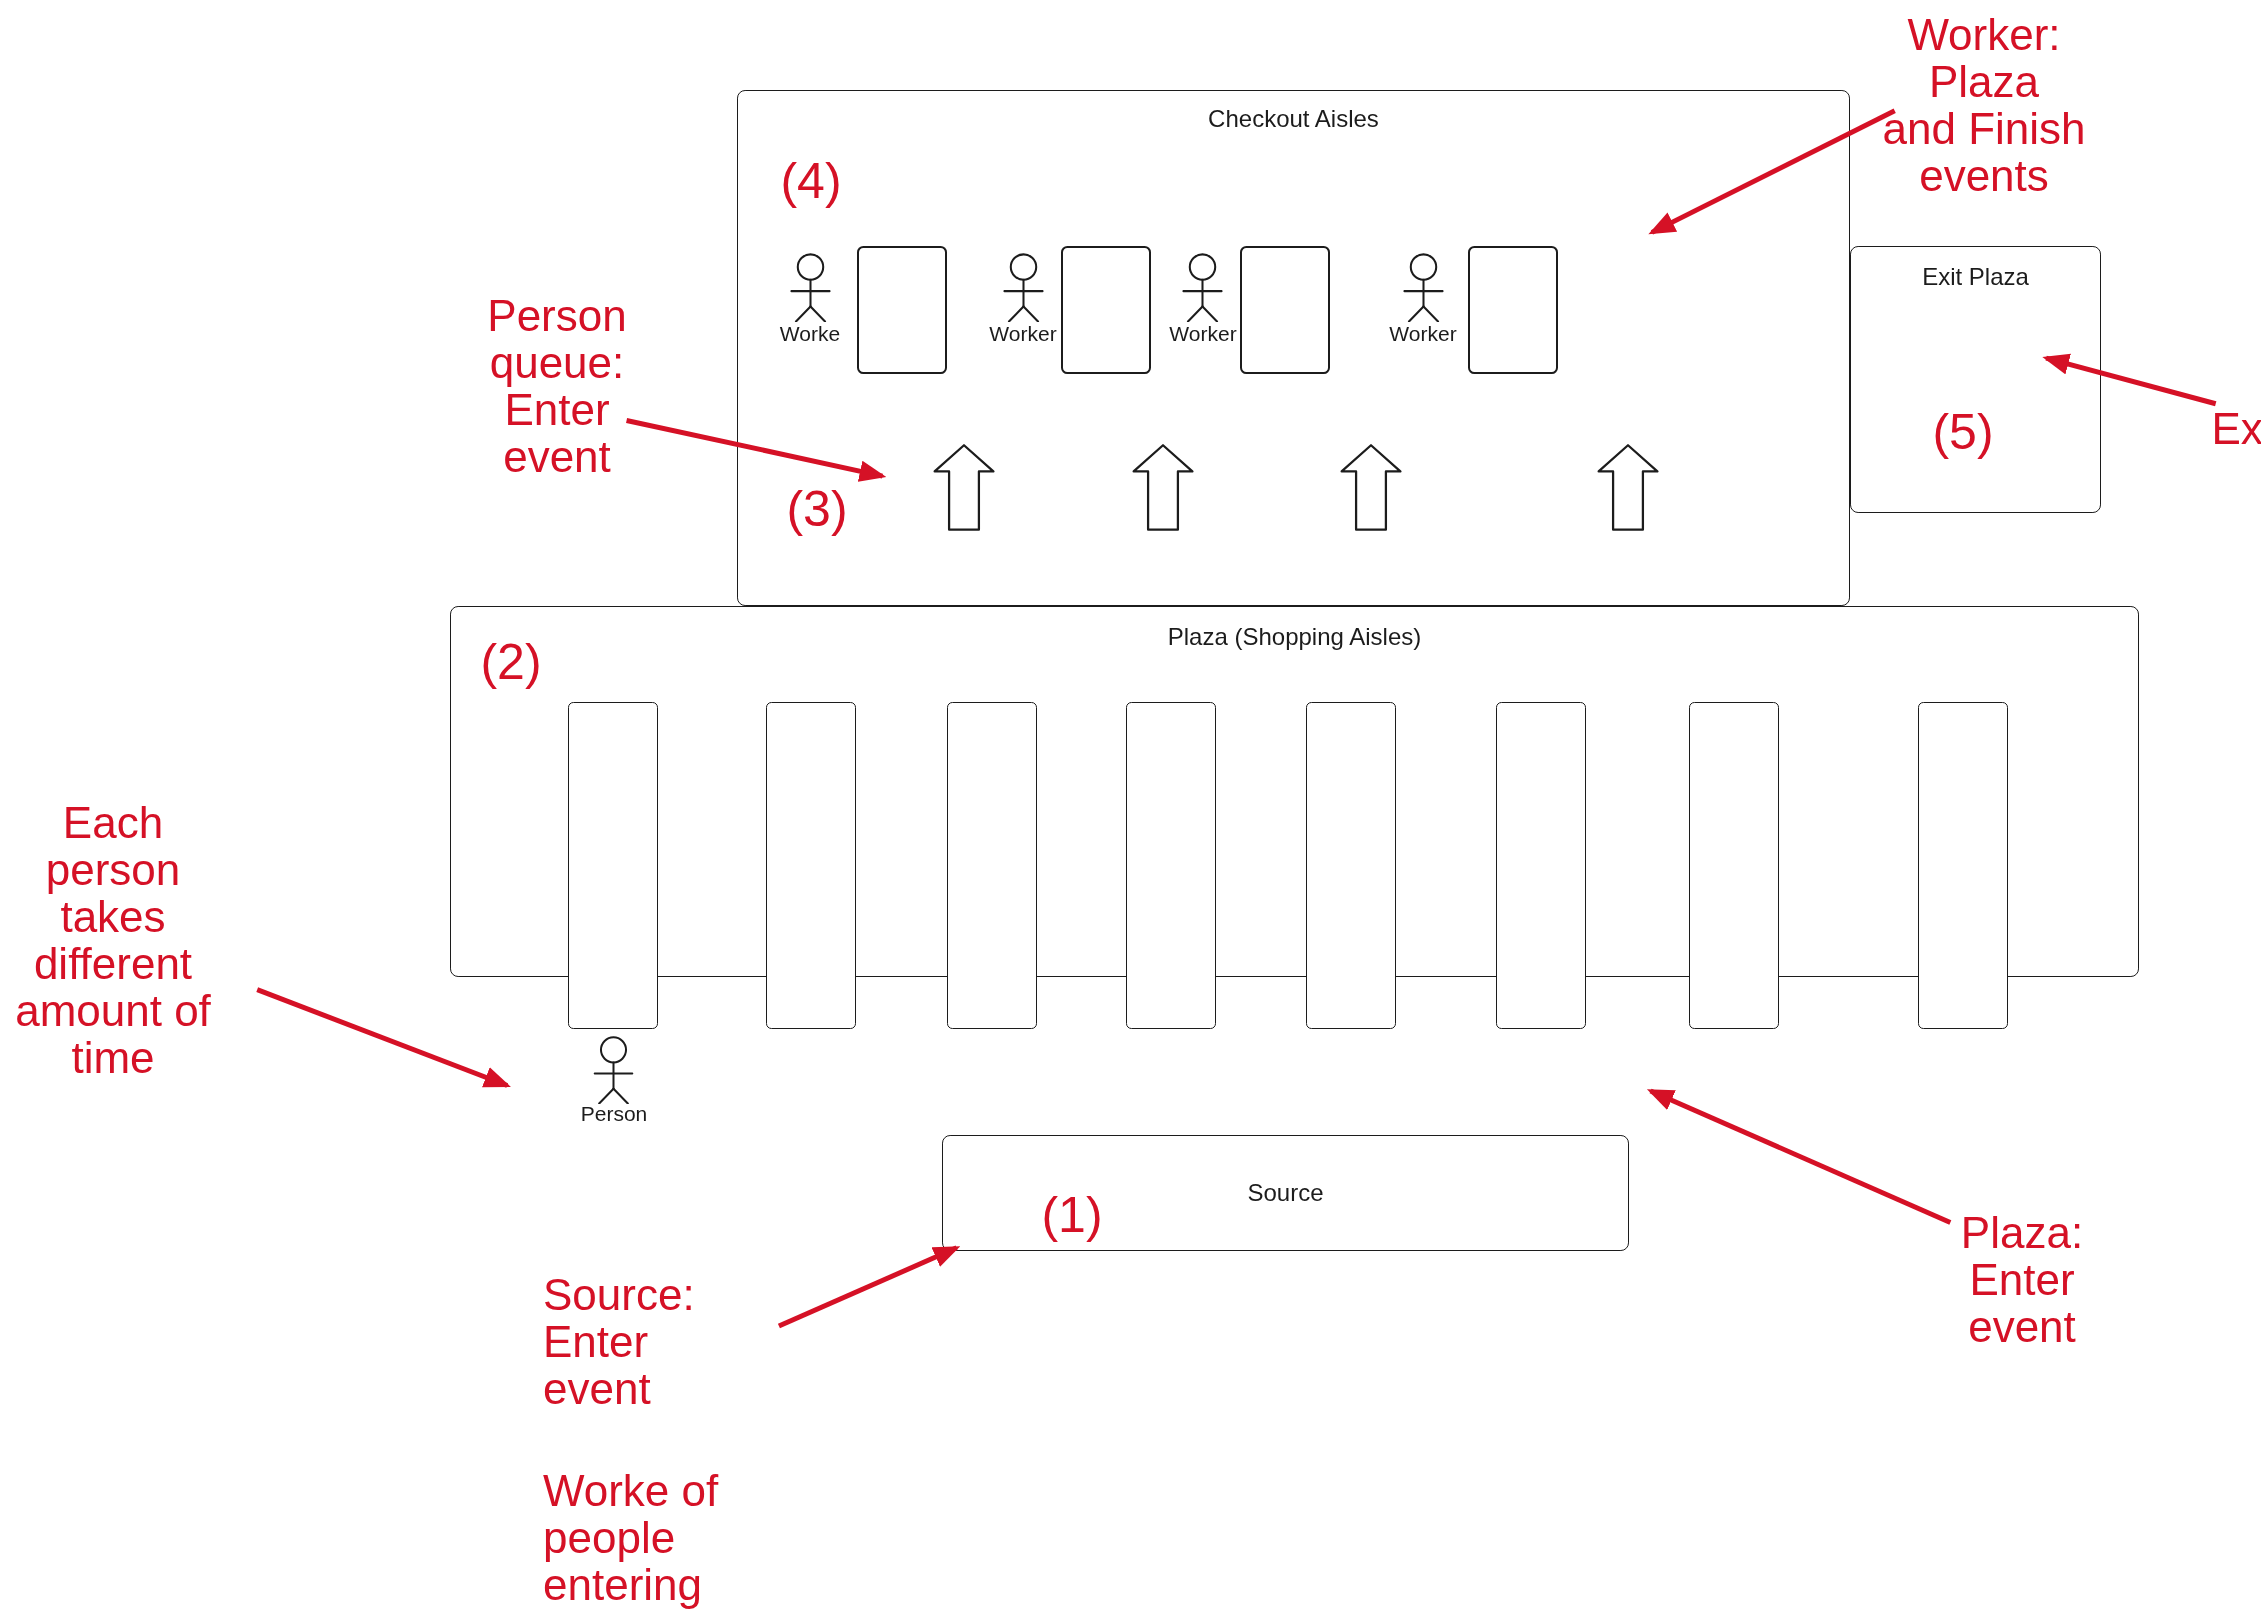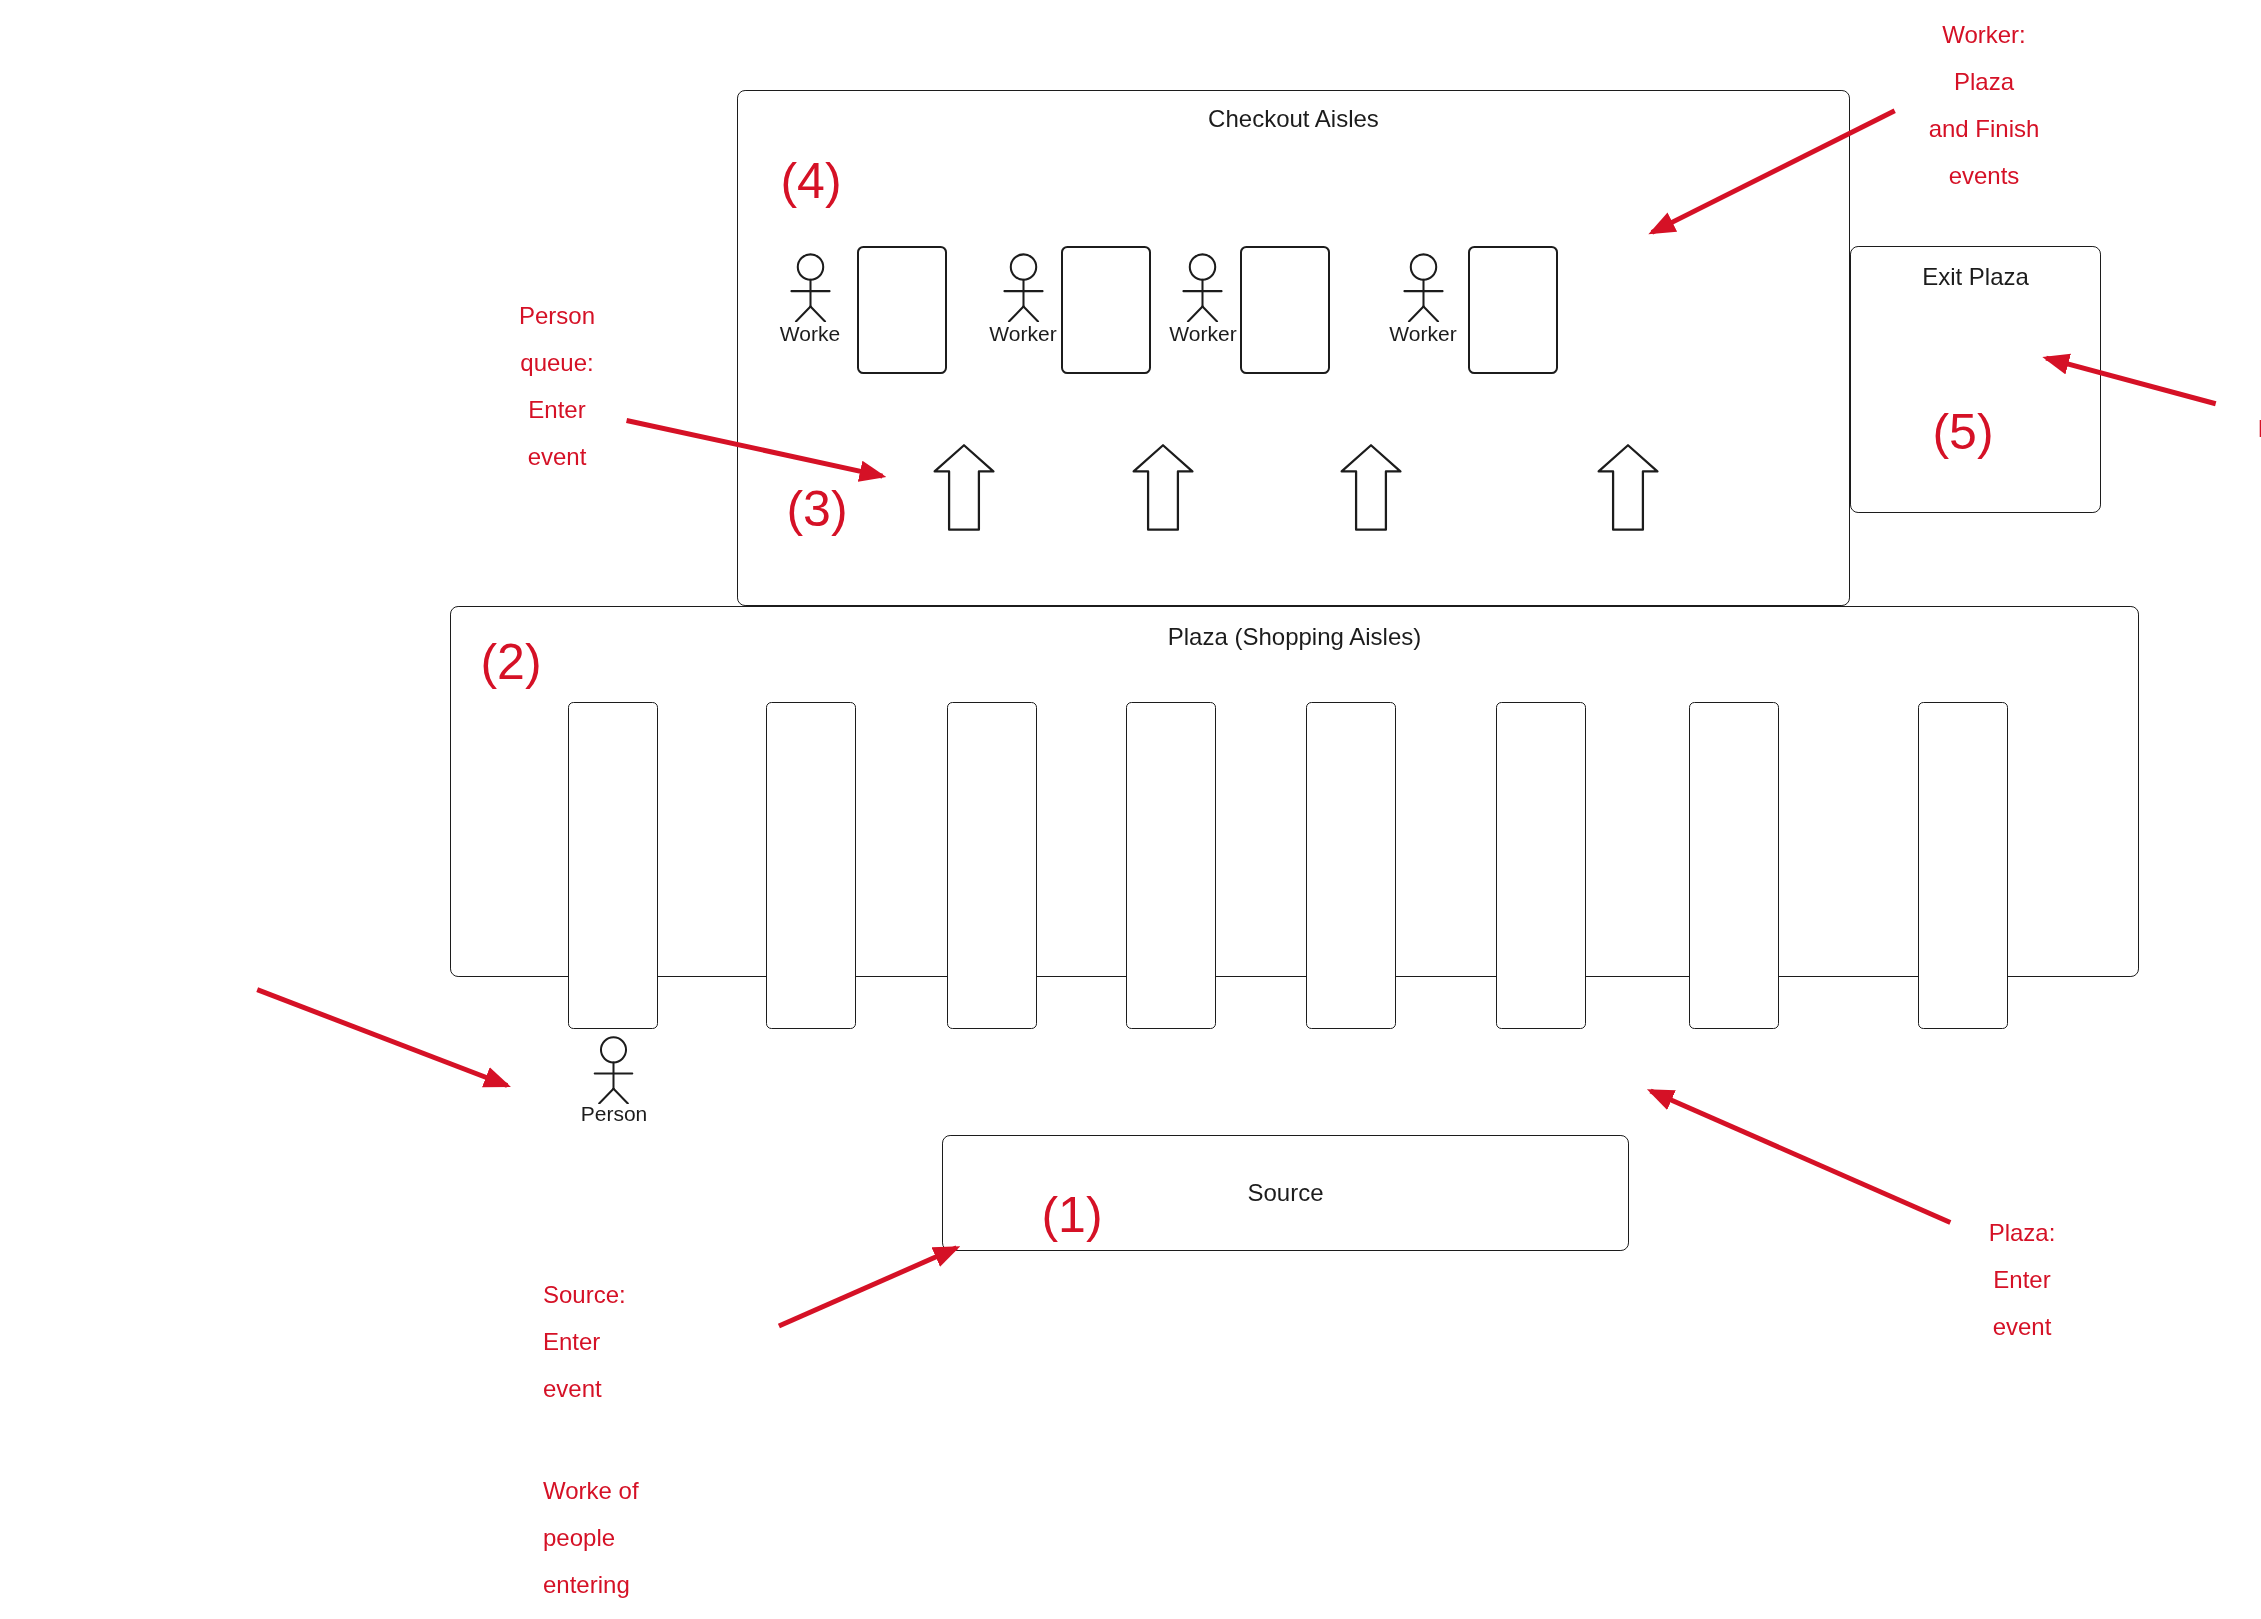--- a/index.html
+++ b/index.html
@@ -32,21 +32,21 @@
   .figure-label {
     position:absolute; transform:translateX(-50%);
     font-size:21px; line-height:22.6px; color:var(--ink); white-space:nowrap;
   }
   .step {
     position:absolute; transform:translate(-50%,-50%);
     color:var(--accent); font-size:50px; line-height:50px; white-space:nowrap;
   }
   .note {
     position:absolute; transform:translateX(-50%); text-align:center;
-    color:var(--accent); font-size:24px; line-height:47px; white-space:nowrap;
+    color:var(--accent); font-size:44px; line-height:47px; white-space:nowrap;
   }
   .note.left-note { transform:none; text-align:left; }
   .block-arrow { position:absolute; color:var(--ink); }
   .block-arrow svg { display:block; width:100%; height:100%; }
   #annot-arrows {
     position:absolute; left:0; top:0; width:2420px; height:1619px;
     color:var(--accent); pointer-events:none;
   }
 </style>
 </head>
@@ -178,20 +178,28 @@
     <div>queue:</div>
     <div>Enter</div>
     <div>event</div>
   </div>
 
   <div class="note" style="left:2313px; top:405px;">
     <div>Exit: Enter</div>
     <div>event</div>
   </div>
 
+  <div class="note" style="left:113px; top:799px;">
+    <div>Each</div>
+    <div>person</div>
+    <div>takes</div>
+    <div>different</div>
+    <div>amount of</div>
+    <div>time</div>
+  </div>
 
   <div class="note left-note" style="left:543px; top:1271px;">
     <div>Source:</div>
     <div>Enter</div>
     <div>event</div>
   </div>
 
   <div class="note left-note" style="left:543px; top:1467px;">
     <div>Worke of</div>
     <div>people</div>

